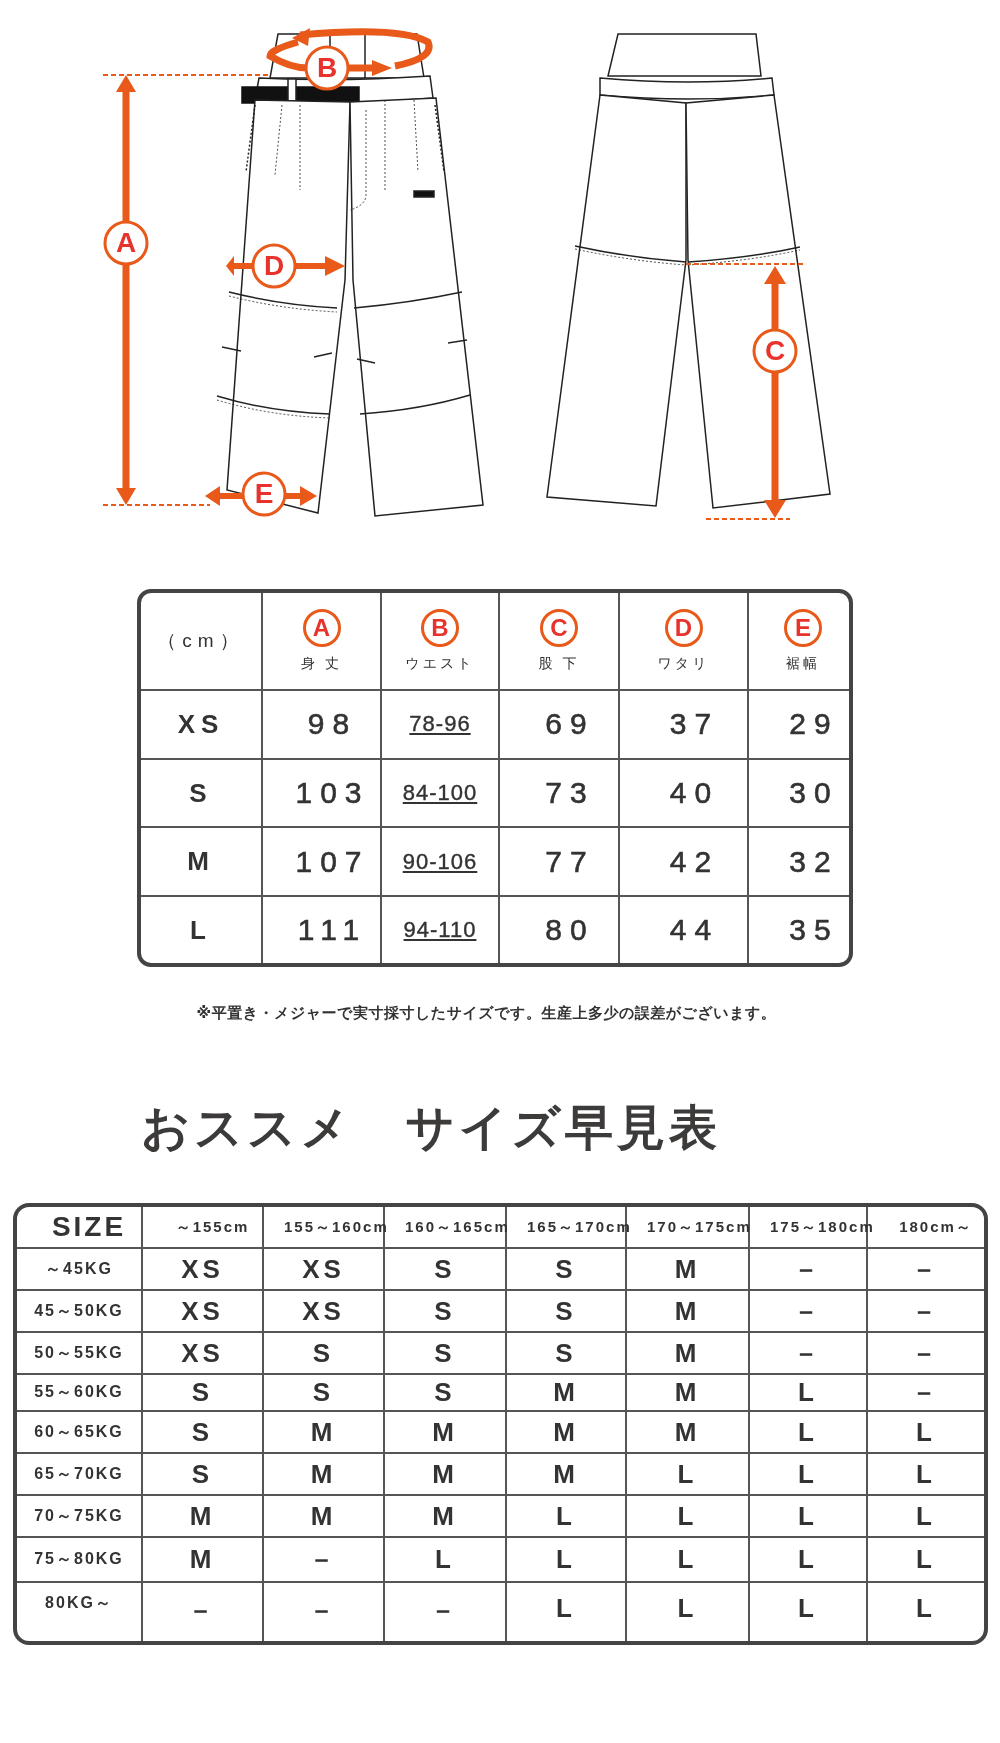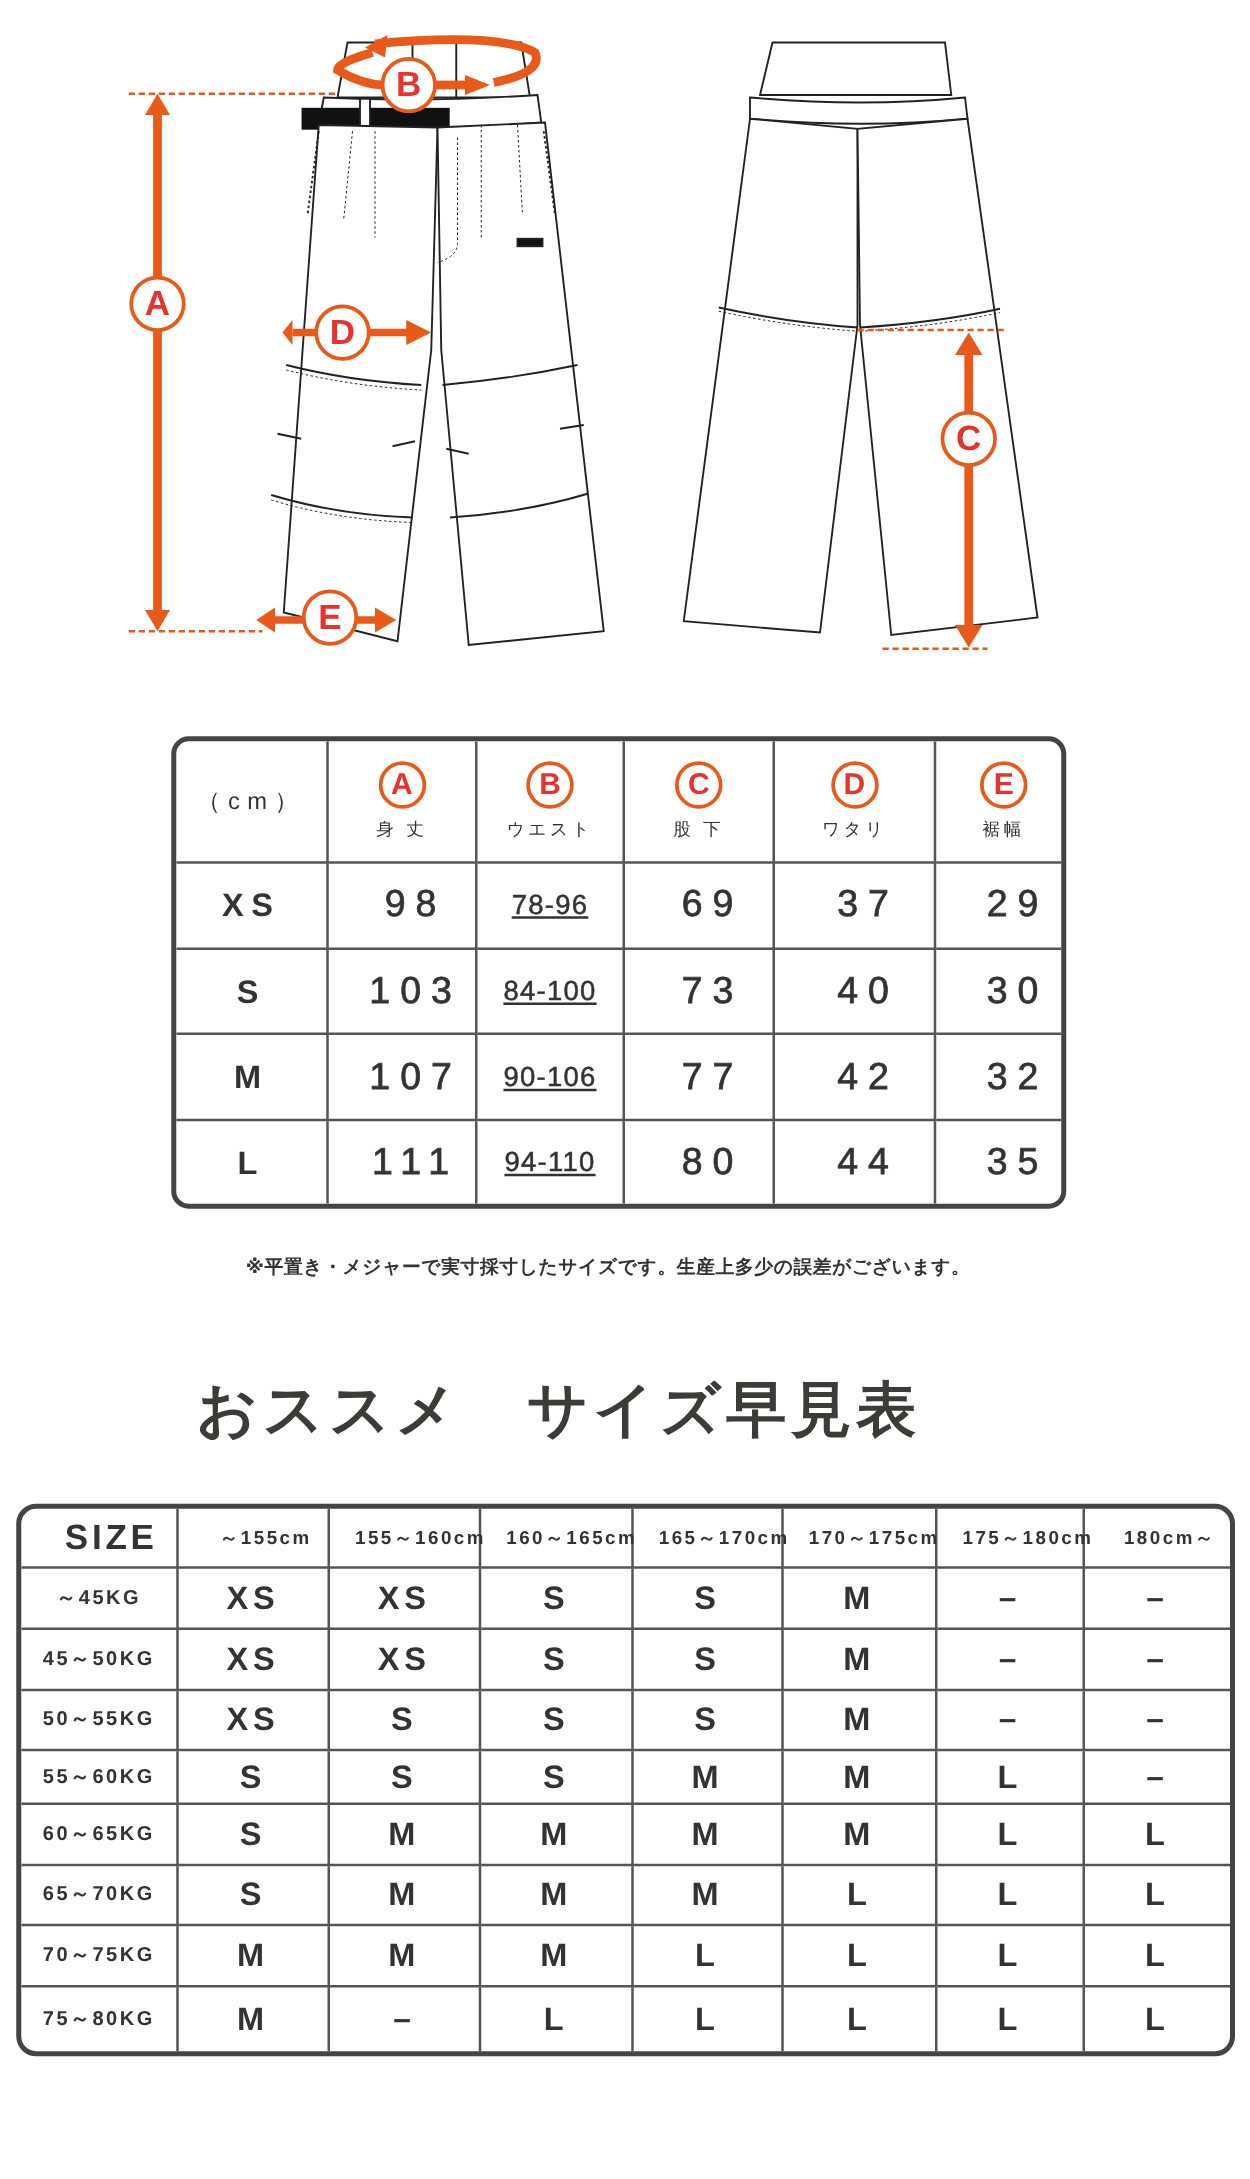--- a/index.html
+++ b/index.html
@@ -27,21 +27,21 @@
     box-sizing: content-box; }
   .spec .hdr-name { display: block; font-size: 14px; margin-top: 8px; font-weight: normal; letter-spacing: 3px; }
   .spec .size { font-size: 26px; letter-spacing: 6px; }
   .spec .num { font-size: 30px; letter-spacing: 8px; font-weight: normal; padding-left: 22px; -webkit-text-stroke: 0.6px #333; }
   .spec .range { font-size: 22px; letter-spacing: 1px; font-weight: normal; text-decoration: underline; -webkit-text-stroke: 0.4px #333; }
 
   .note { position: absolute; left: 0; top: 1004px; width: 973px; text-align: center;
     font-size: 15px; font-weight: bold; color: #333333; letter-spacing: 0.5px; }
 
   .title { position: absolute; left: 0; top: 1096px; width: 862px; text-align: center;
-    font-size: 48px; font-weight: bold; color: #3d3a3a; letter-spacing: 4px; padding-left: 16px; }
+    font-size: 48px; font-weight: bold; color: #3d3a3a; letter-spacing: 4px; }
 
   
   .rec { position: absolute; left: 13px; top: 1203px; width: 975px; height: 442px;
     border: 4px solid #444444; border-radius: 16px; box-sizing: border-box; overflow: hidden; }
   .rec table { border-collapse: collapse; width: 100%; height: 100%; table-layout: fixed; }
   .rec td { border: 2px solid #555555; text-align: center; vertical-align: middle; padding: 0;
     font-family: "Liberation Sans", sans-serif; color: #333333; }
   .rec tr:first-child td { border-top: none; padding-left: 20px; }
   .rec tr:last-child td { border-bottom: none; }
   .rec td:first-child { border-left: none; }
@@ -324,15 +324,25 @@
     <tr style="height:45px">
       <td class="w-hdr">75～80KG</td>
       <td class="cell">M</td>
       <td class="cell">－</td>
       <td class="cell">L</td>
       <td class="cell">L</td>
       <td class="cell">L</td>
       <td class="cell">L</td>
       <td class="cell">L</td>
     </tr>
+    <tr class="last">
+      <td class="w-hdr">80KG～</td>
+      <td class="cell">－</td>
+      <td class="cell">－</td>
+      <td class="cell">－</td>
+      <td class="cell">L</td>
+      <td class="cell">L</td>
+      <td class="cell">L</td>
+      <td class="cell">L</td>
+    </tr>
   </tbody>
     </table>
 </div>
 
 </body></html>

